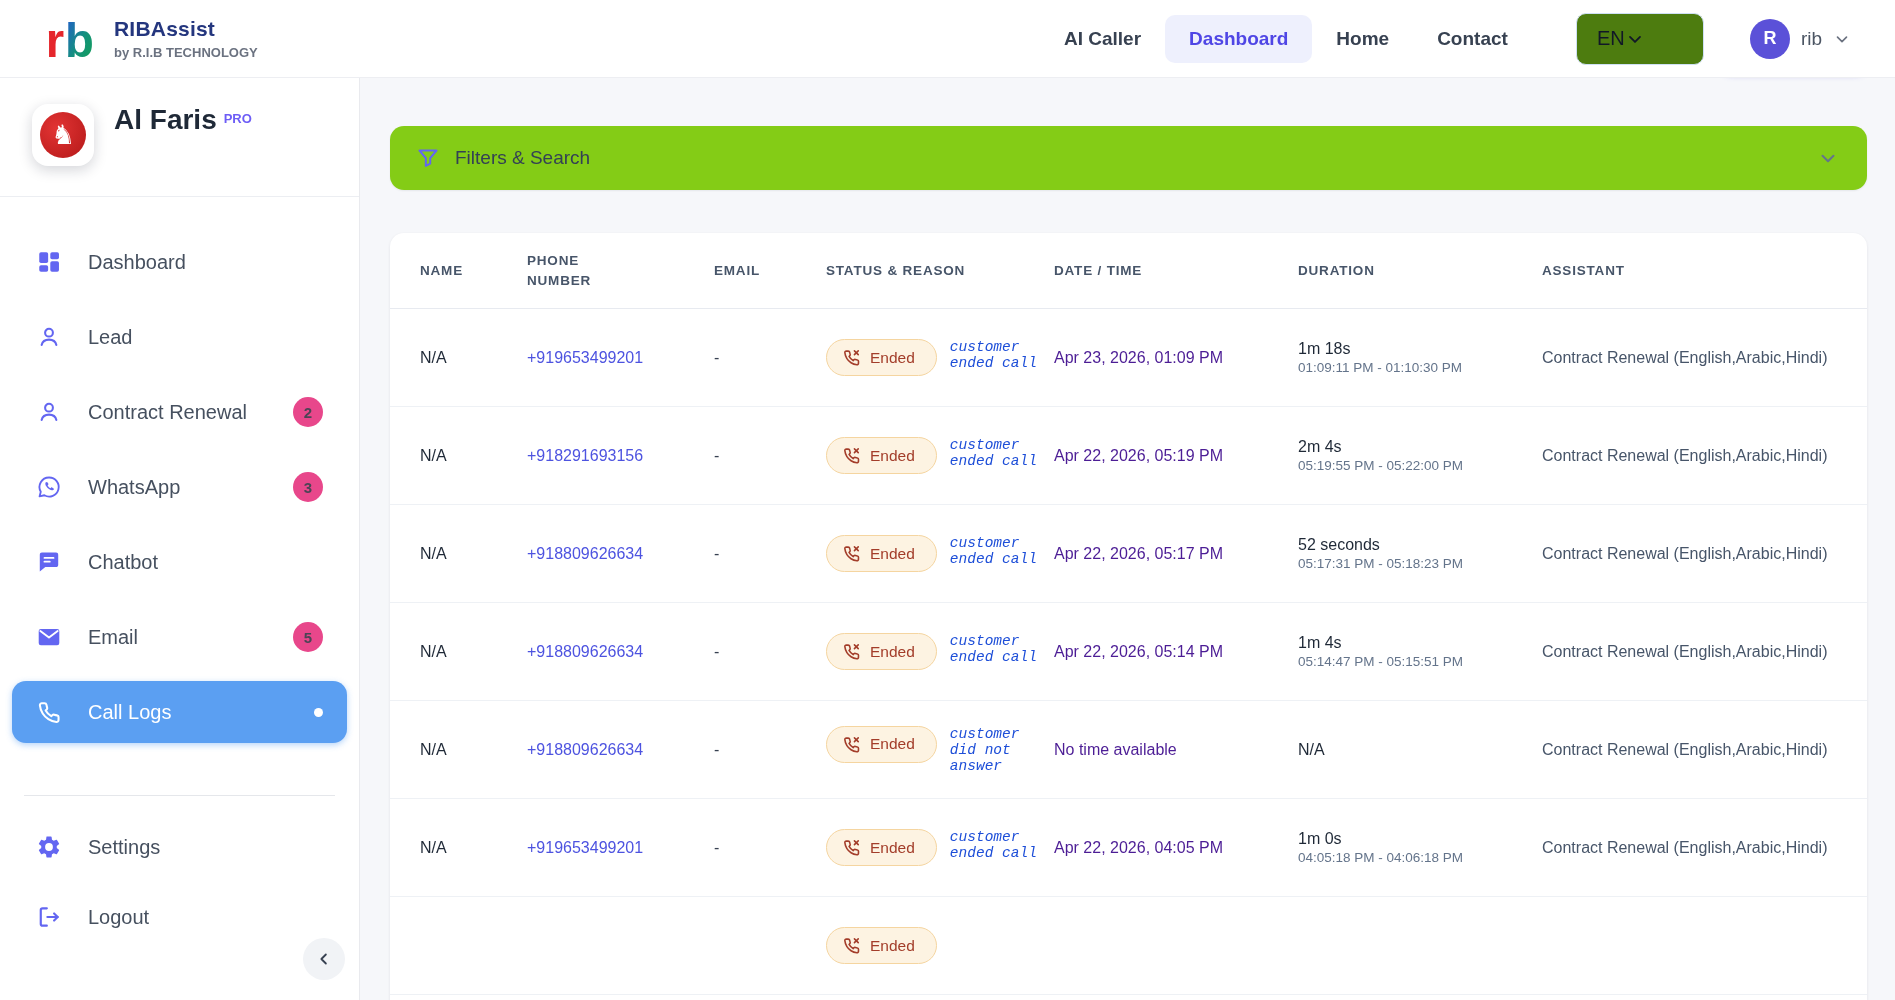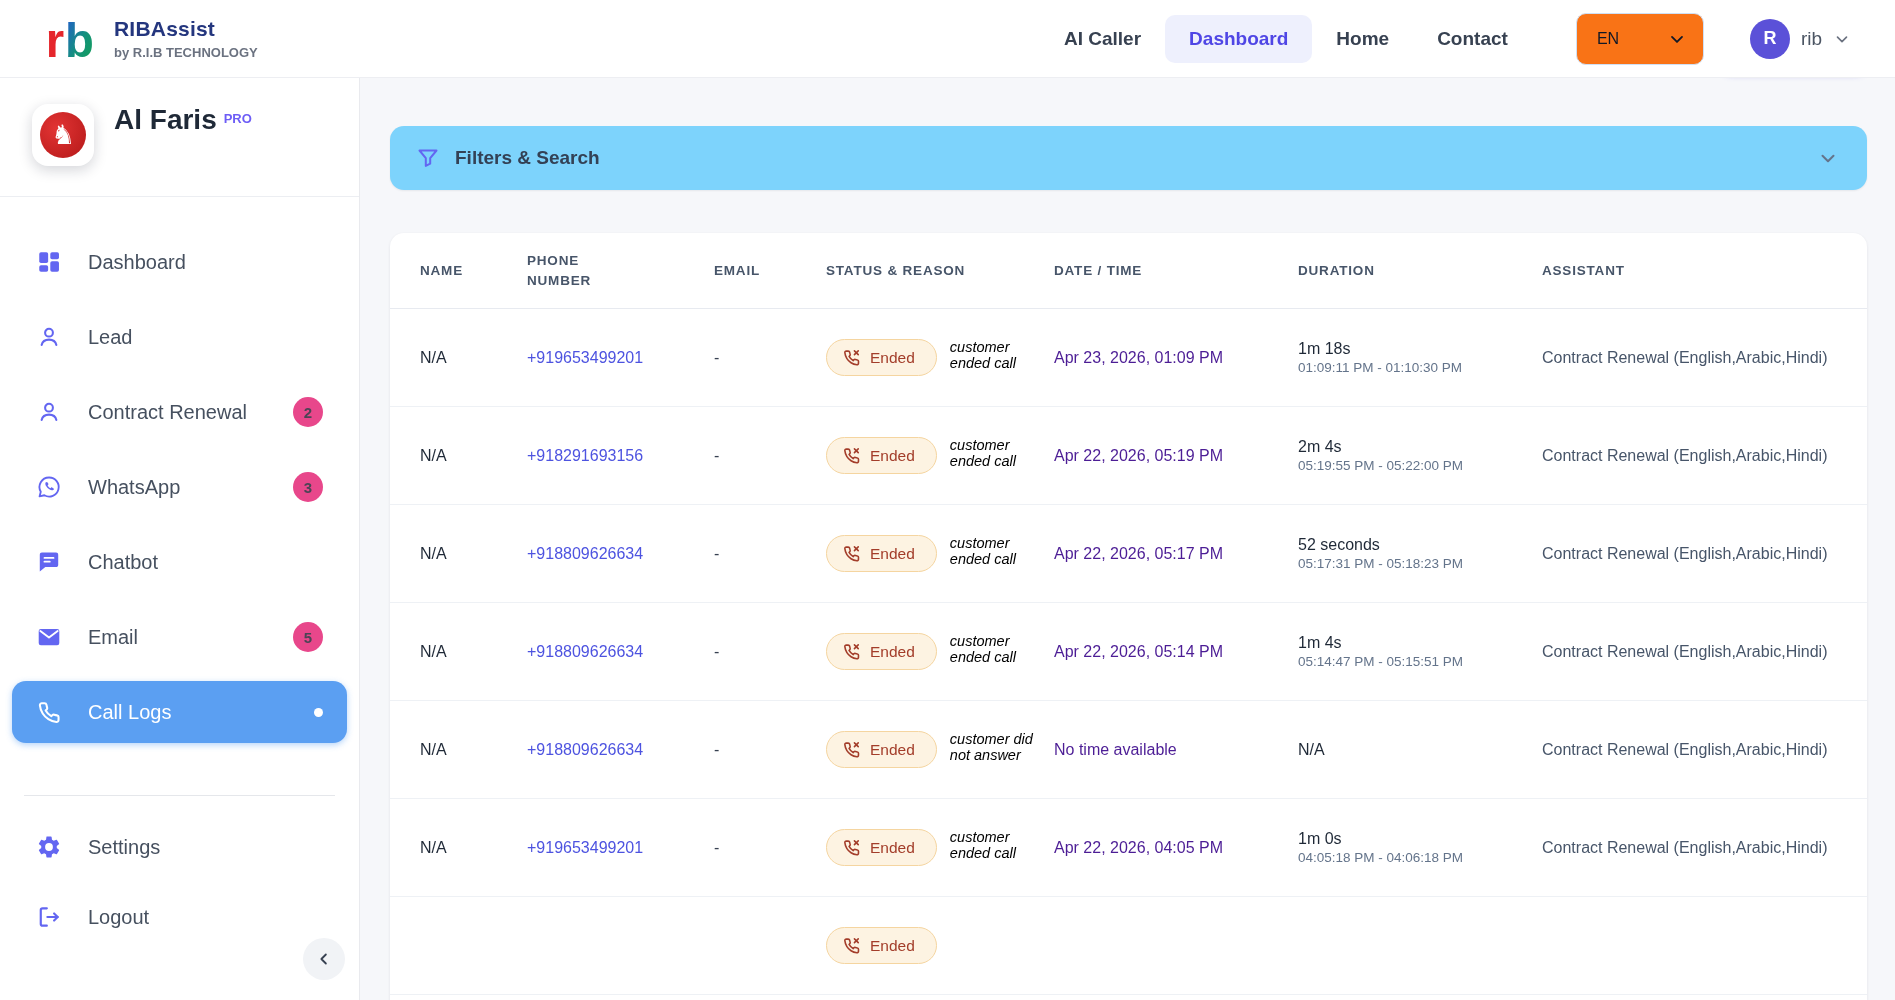--- a/index.html
+++ b/index.html
@@ -20,23 +20,23 @@
   .brand-name { font-size:21px; font-weight:800; color:#24367e; letter-spacing:.2px; }
   .brand-tagline { font-size:13px; font-weight:700; color:#6b7280; margin-top:4px; }
   .topnav { margin-left:auto; display:flex; align-items:center; margin-right:44px; }
   .nav-item {
     font-size:19px; font-weight:600; color:#374151;
     padding:13px 24px; border-radius:10px; cursor:pointer; white-space:nowrap;
   }
   .nav-item.active { color:#4f46e5; background:#eef0fd; }
   .lang-select {
     width:128px; height:52px; border:1px solid #cfe0f5; border-radius:10px;
-    display:flex; align-items:center; justify-content:space-between;
-    padding:0 16px 0 20px; font-size:16px; color:#111827; cursor:pointer;
-    margin-right:46px; background:#f97316;
+    display:flex; align-items:center; justify-content:flex-start;
+    padding:0 16px 0 20px; font-size:20px; color:#111827; cursor:pointer;
+    margin-right:46px; background:#4d7c0f;
   }
   .lang-select .chev { color:#111827; width:20px; }
   .user { display:flex; align-items:center; gap:11px; cursor:pointer; }
   .avatar {
     width:40px; height:40px; border-radius:50%; background:#5b51d8; color:#fff;
     display:flex; align-items:center; justify-content:center; font-size:18px; font-weight:700;
   }
   .user-name { font-size:19px; color:#4b5563; }
   .user .chev { color:#6b7280; width:18px; }
 
@@ -107,24 +107,24 @@
   .seg.active { background:#e9ebfa; color:#4f46e5; }
   .refresh-btn {
     display:flex; align-items:center; gap:12px; background:#5a52e6; color:#fff;
     font-size:19px; border:none; padding:14px 24px; border-radius:12px; cursor:pointer;
     box-shadow:0 2px 6px rgba(90,82,230,.4);
     font-family:inherit;
   }
   .refresh-btn svg { width:20px; height:20px; }
 
   .filters-card {
-    margin-top:50px; height:64px; background:#7dd3fc; border-radius:14px;
+    margin-top:50px; height:64px; background:#84cc16; border-radius:14px;
     box-shadow:0 1px 2px rgba(16,24,40,.07);
     display:flex; align-items:center; justify-content:space-between;
-    padding:0 28px 0 26px; cursor:pointer;font-weight:bold;
+    padding:0 28px 0 26px; cursor:pointer;
   }
   .filters-left { display:flex; align-items:center; gap:15px; }
   .filters-left svg { width:24px; height:24px; color:#6366f1; }
   .filters-label { font-size:19px; color:#334155; }
   .filters-card .chev { color:#64748b; width:22px; }
 
   .table-card {
     margin-top:43px; background:#fff; border-radius:14px 14px 0 0;
     box-shadow:0 1px 3px rgba(16,24,40,.09);
     height:800px; overflow:hidden;
@@ -145,21 +145,21 @@
   .cell-name { color:#1f2937; }
   .phone-link { color:#4d53e0; text-decoration:none; cursor:pointer; }
   .cell-email { color:#374151; }
   .status-cell { display:flex; align-items:flex-start; gap:8px; }
   .ended-badge {
     display:flex; align-items:center; gap:9px;
     background:#fdf3e2; border:1px solid #f5d5a0; color:#a33d2a;
     border-radius:999px; padding:8px 21px 8px 15px; font-size:15.5px;
   }
   .ended-badge svg { width:19px; height:19px; }
-  .reason-text { font-style:italic; color:#000000; font-size:14.5px; padding-left:5px; }
+  .reason-text { font-style:italic; color:#1d4ed8; font-size:14.5px; padding-left:5px;font-family:Liberation Mono, monospace; }
   .cell-date { color:#4c1d95; }
   .duration-main { color:#1f2937; }
   .duration-range { color:#64748b; font-size:13.5px; margin-top:2px; }
   .cell-assistant { color:#475569; }
 </style>
 </head>
 <body>
 
 <header class="topbar">
   <div class="brand">

